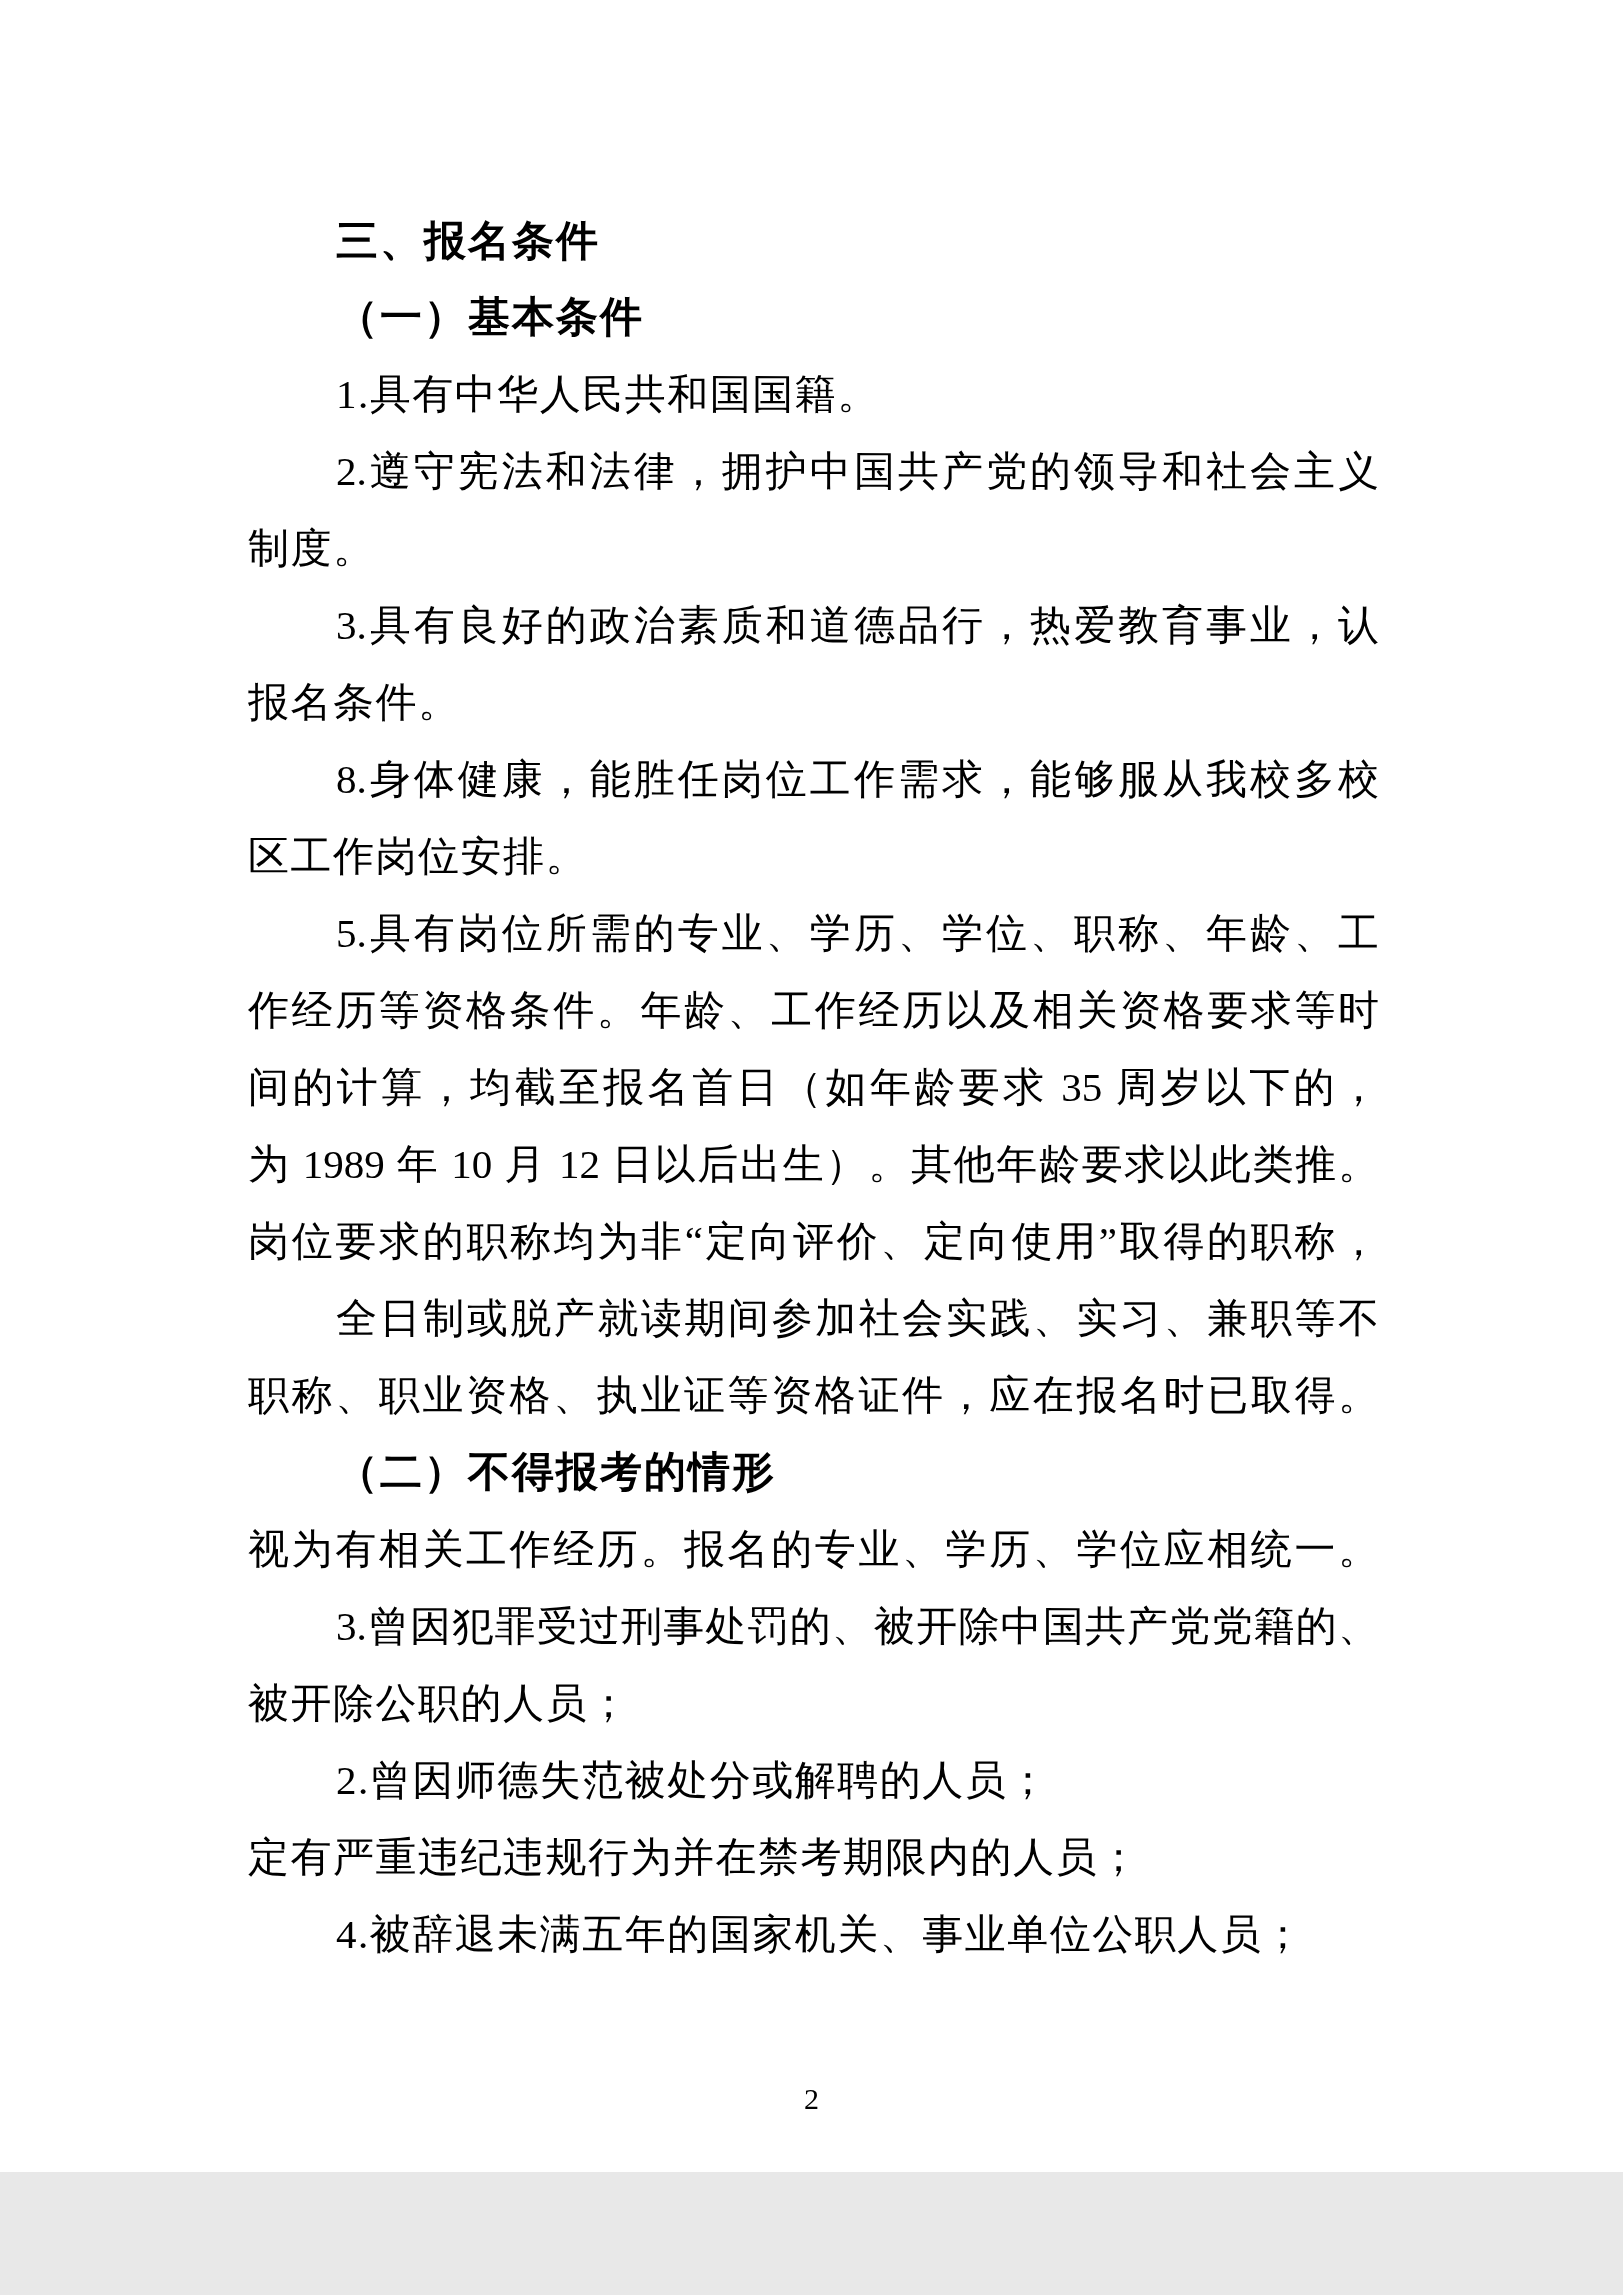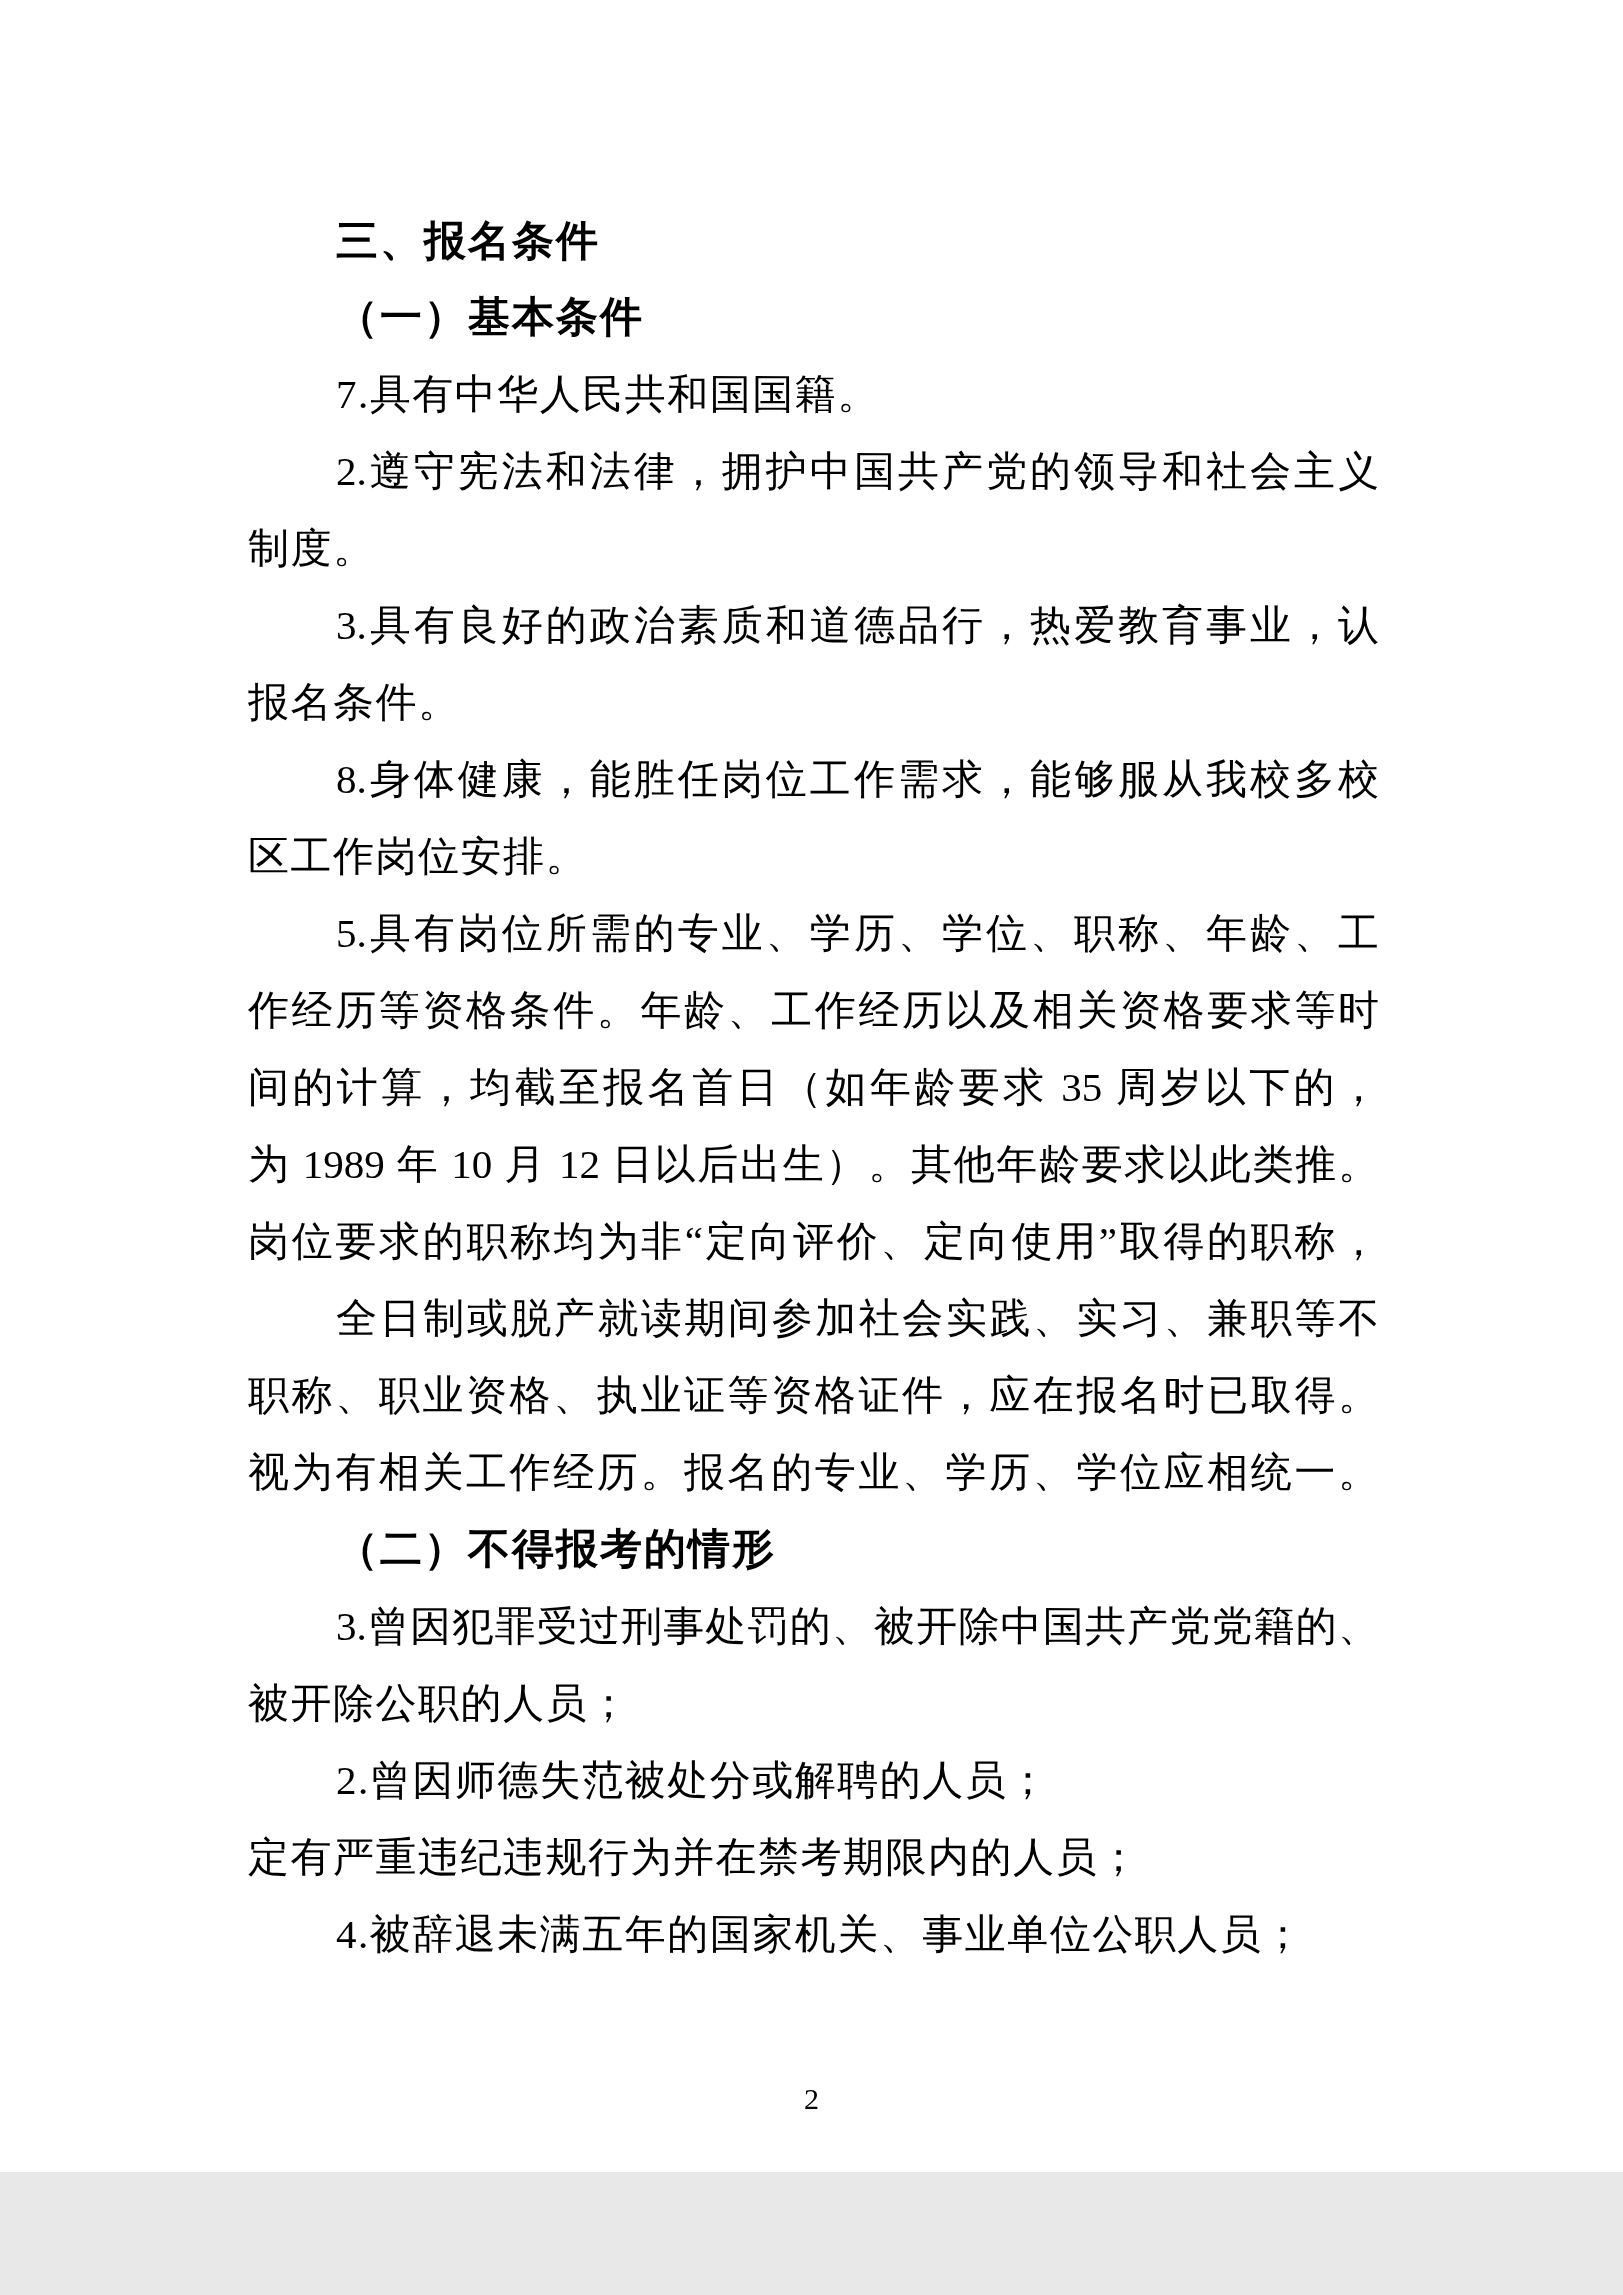--- a/index.html
+++ b/index.html
@@ -64,36 +64,36 @@
     color: #000000;
   }
 </style>
 </head>
 <body>
 
 <div class="page">
   <div class="content">
       <div class="line h1 indent">三、报名条件</div>
       <div class="line h2 indent">（一）基本条件</div>
-      <div class="line body indent">7.具有中华人民共和国国籍。</div>
+      <div class="line body indent">1.具有中华人民共和国国籍。</div>
       <div class="line body indent fill">2.遵守宪法和法律，拥护中国共产党的领导和社会主义</div>
       <div class="line body">制度。</div>
       <div class="line body indent fill">3.具有良好的政治素质和道德品行，热爱教育事业，认</div>
       <div class="line body">报名条件。</div>
       <div class="line body indent fill">8.身体健康，能胜任岗位工作需求，能够服从我校多校</div>
       <div class="line body">区工作岗位安排。</div>
       <div class="line body indent fill">5.具有岗位所需的专业、学历、学位、职称、年龄、工</div>
       <div class="line body fill">作经历等资格条件。年龄、工作经历以及相关资格要求等时</div>
       <div class="line body fill">间的计算，均截至报名首日（如年龄要求 35 周岁以下的，</div>
       <div class="line body fill">为 1989 年 10 月 12 日以后出生）。其他年龄要求以此类推。</div>
       <div class="line body fill">岗位要求的职称均为非“定向评价、定向使用”取得的职称，</div>
       <div class="line body indent fill">全日制或脱产就读期间参加社会实践、实习、兼职等不</div>
       <div class="line body fill">职称、职业资格、执业证等资格证件，应在报名时已取得。</div>
+      <div class="line h2 indent">（二）不得报考的情形</div>
       <div class="line body fill">视为有相关工作经历。报名的专业、学历、学位应相统一。</div>
-      <div class="line h2 indent">（二）不得报考的情形</div>
       <div class="line body indent fill">3.曾因犯罪受过刑事处罚的、被开除中国共产党党籍的、</div>
       <div class="line body">被开除公职的人员；</div>
       <div class="line body indent">2.曾因师德失范被处分或解聘的人员；</div>
       <div class="line body">定有严重违纪违规行为并在禁考期限内的人员；</div>
       <div class="line body indent">4.被辞退未满五年的国家机关、事业单位公职人员；</div>
     </div>
   <div class="footer">2</div>
 </div>
 
 

